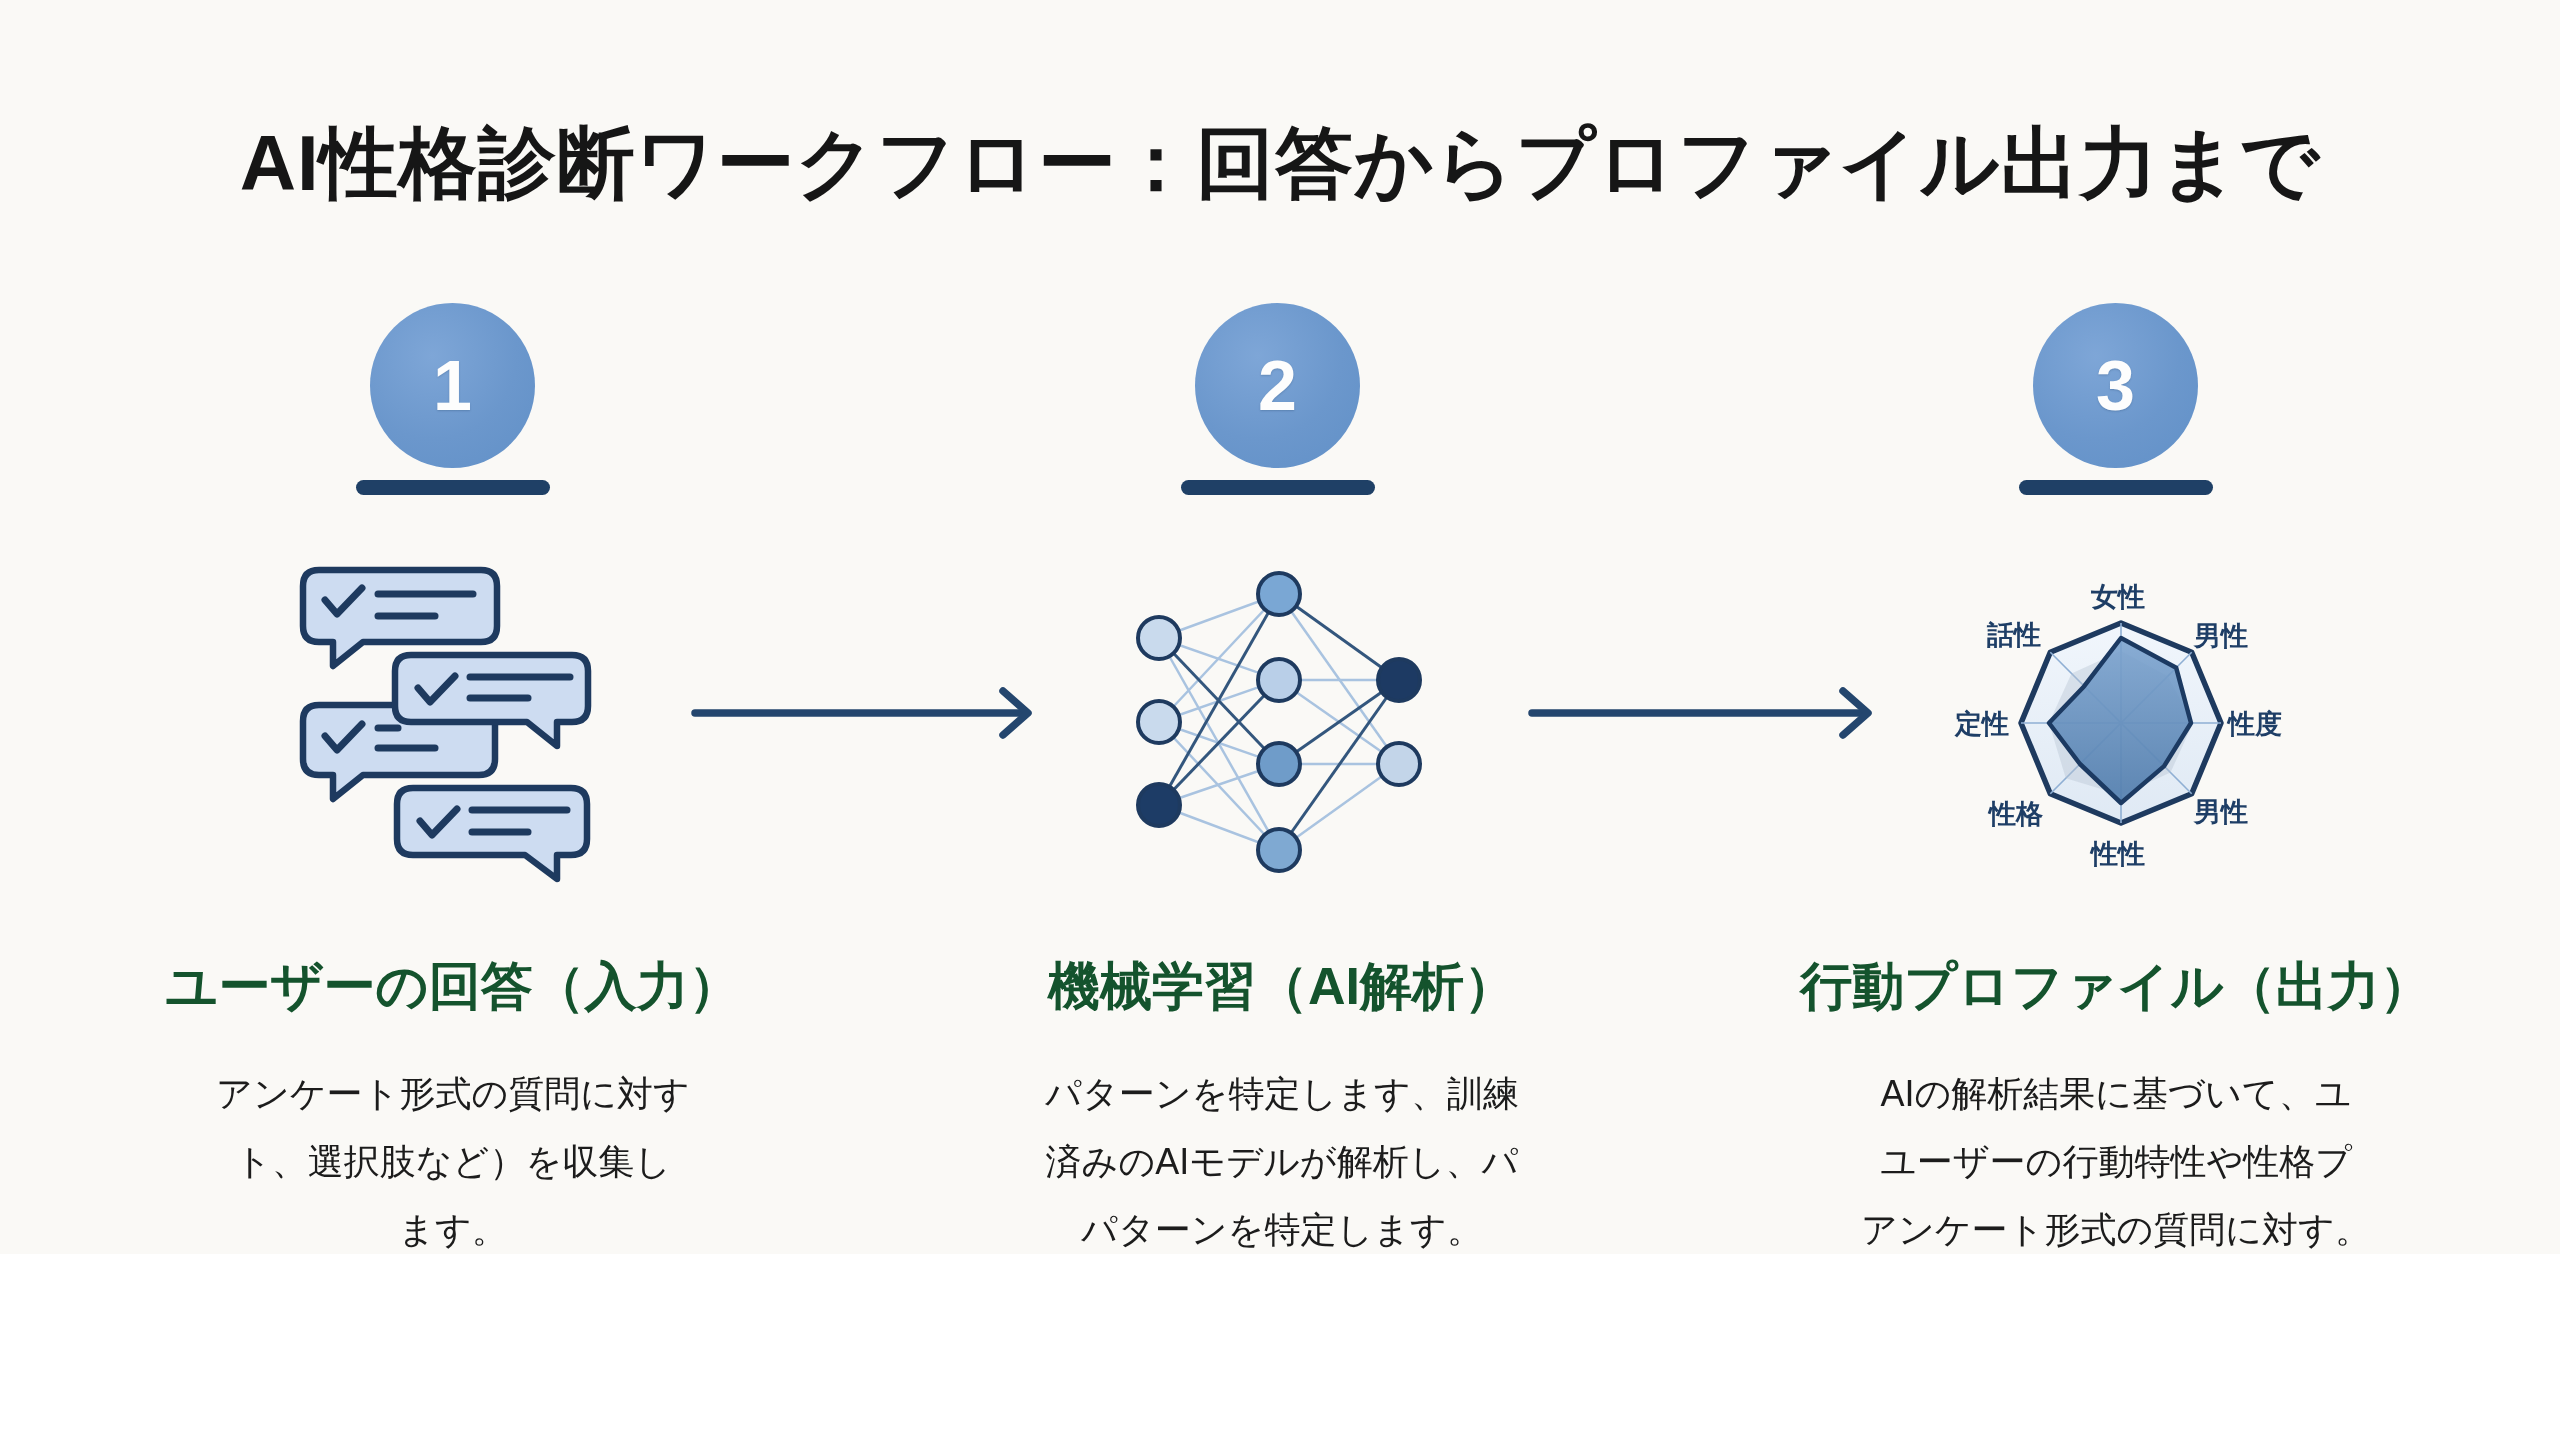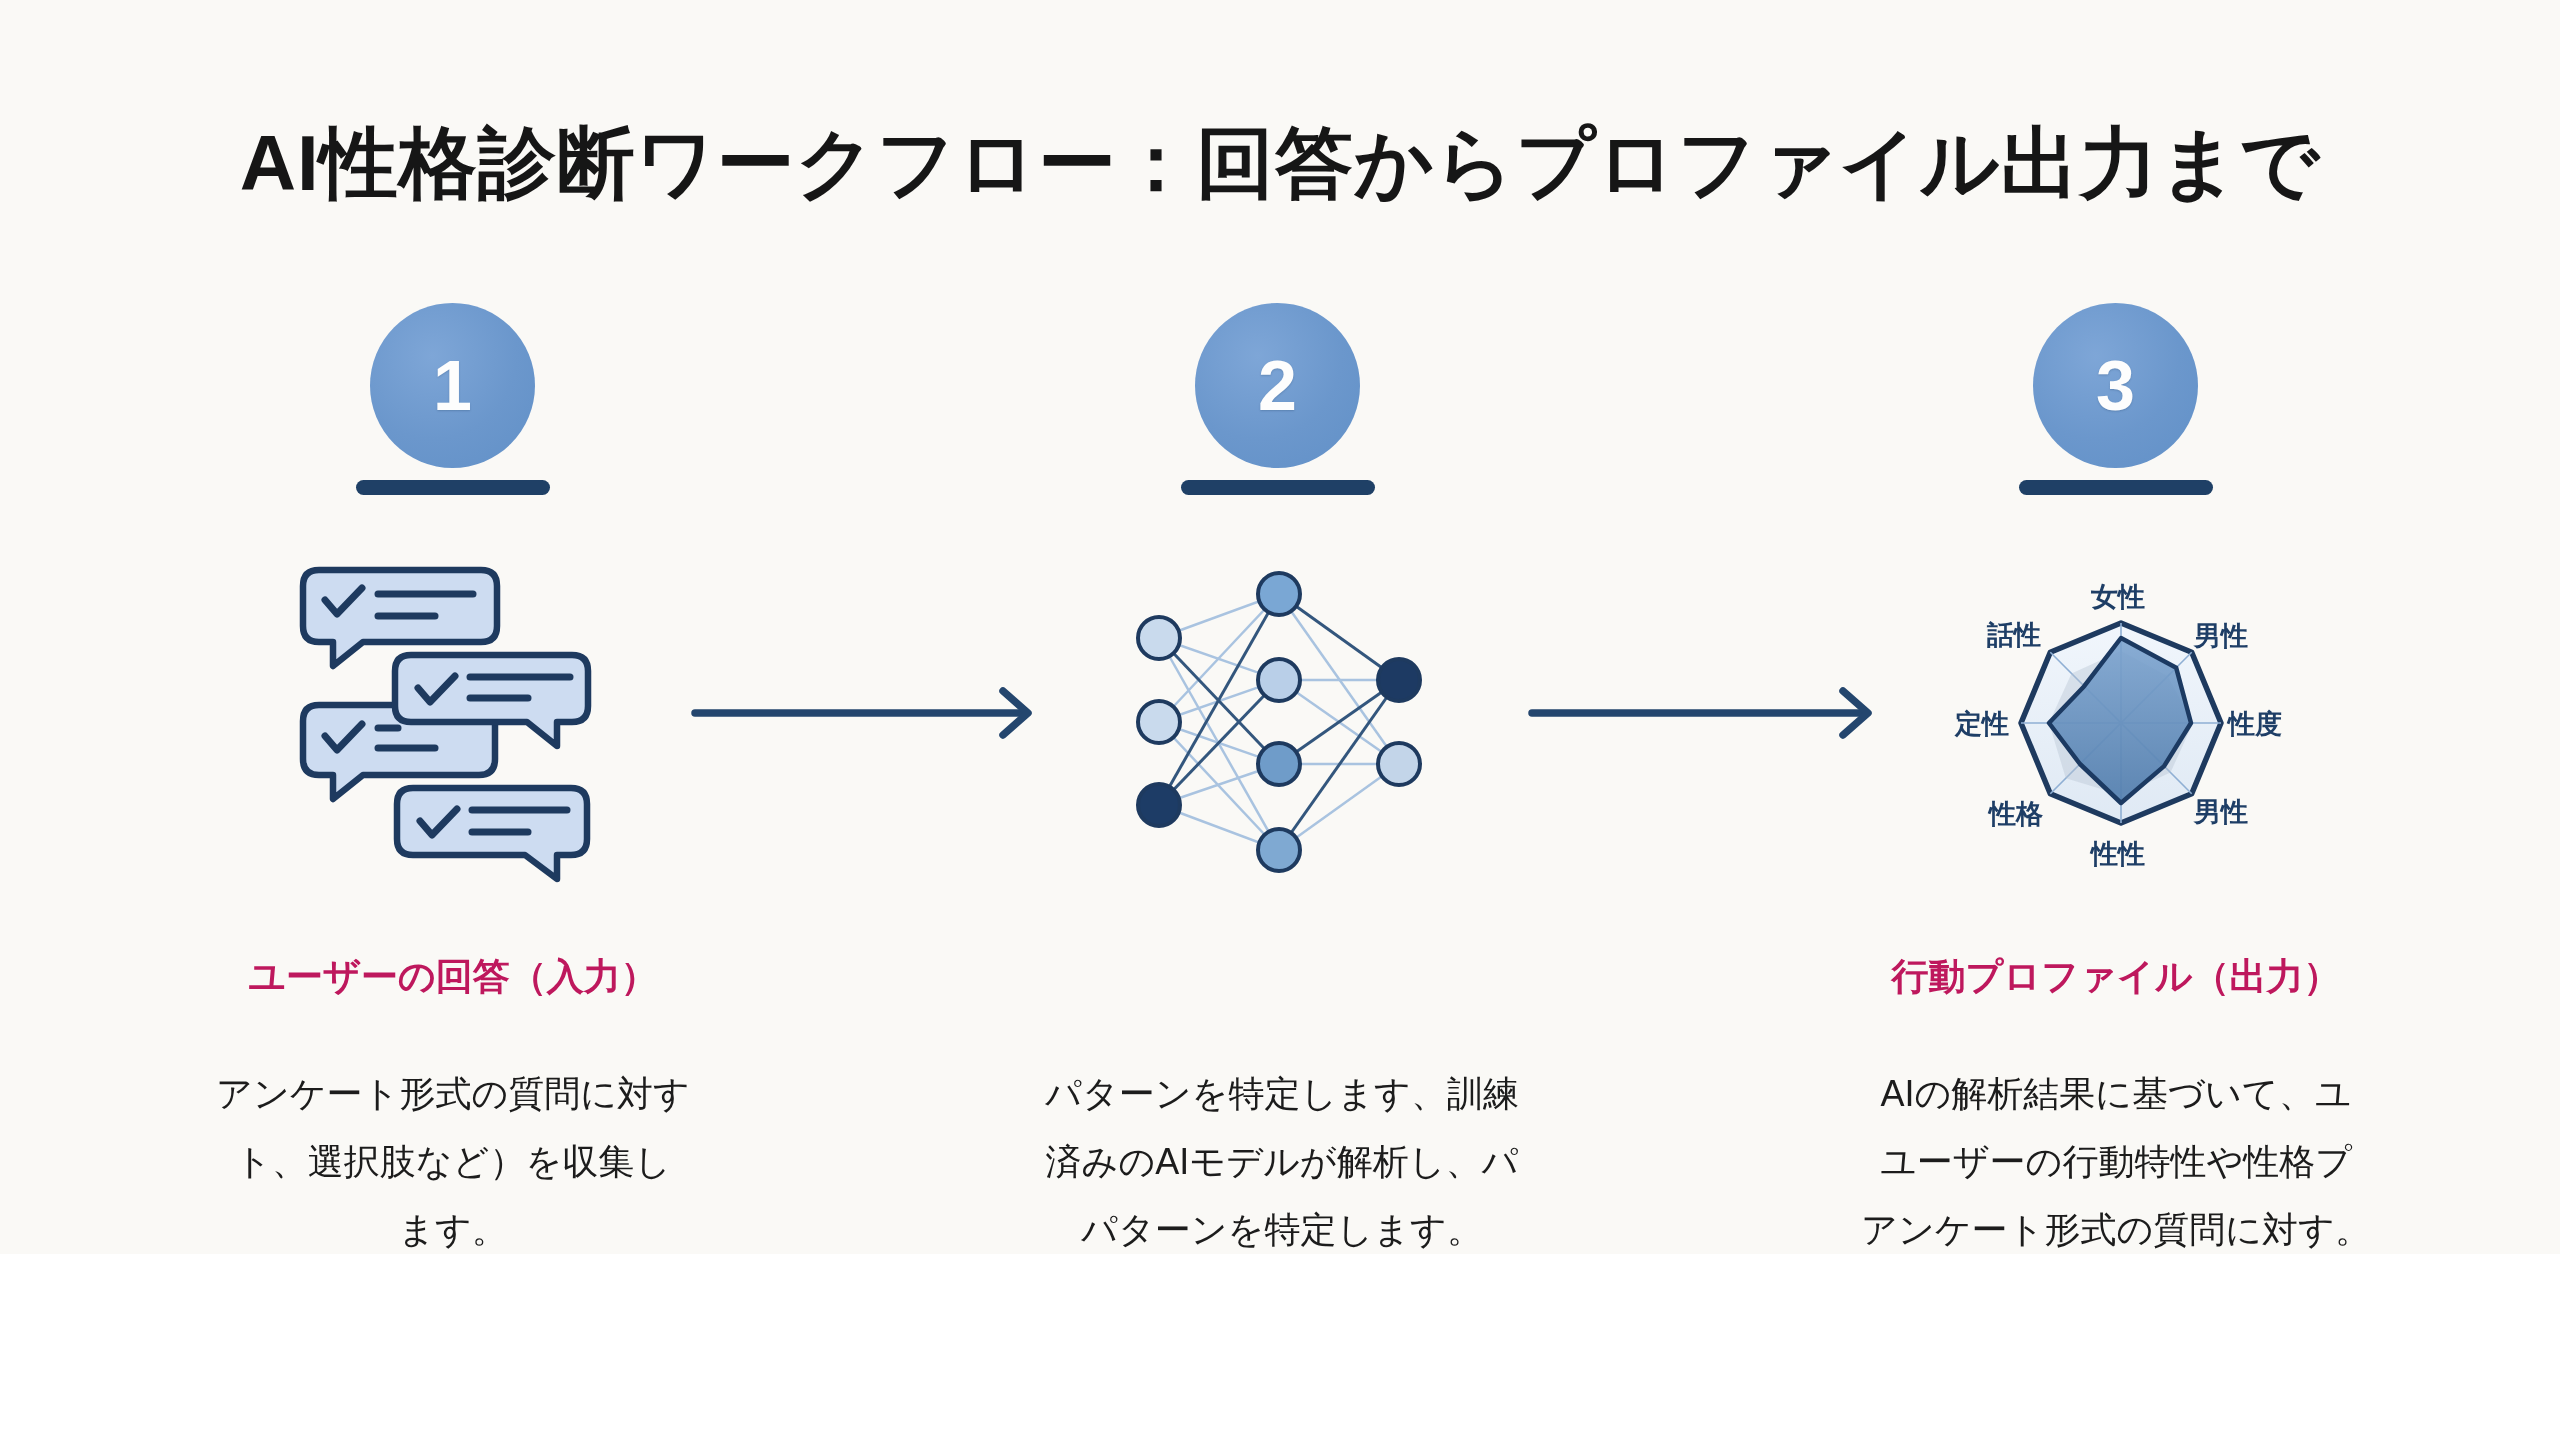--- a/index.html
+++ b/index.html
@@ -25,21 +25,21 @@
     color:#fdfdfd;font-size:70px;font-weight:700;line-height:1;
     text-shadow:0 1px 2px rgba(30,58,95,.25);
   }
   .step-bar{
     position:absolute;top:480px;width:194px;height:15px;border-radius:8px;
     background:#1f4066;
   }
   .icon-box{position:absolute;}
   .step-heading{
     position:absolute;top:952px;width:800px;
-    text-align:center;font-size:37px;font-weight:700;color:#be185d;
+    text-align:center;font-size:52px;font-weight:700;color:#14532d;
     white-space:nowrap;
   }
   .step-body{
     position:absolute;top:1060px;width:800px;
     text-align:center;font-size:36px;color:#1c1c1c;line-height:68px;
   }
   .step-body div{white-space:nowrap;}
   .c1{left:53px;}   
   .c2{left:882px;}  
   .c3{left:1716px;} 
@@ -177,20 +177,21 @@
         <text x="281" y="251">男性</text>
         <text x="178" y="293">性性</text>
         <text x="76" y="253">性格</text>
         <text x="42" y="163">定性</text>
         <text x="74" y="74">話性</text>
       </g>
     </svg>
   </div>
 
   <div class="step-heading c1">ユーザーの回答（入力）</div>
+  <div class="step-heading c2">機械学習（AI解析）</div>
   <div class="step-heading c3">行動プロファイル（出力）</div>
 
   <div class="step-body c1">
       <div>アンケート形式の質問に対す</div>
       <div>ト、選択肢など）を収集し</div>
       <div>ます。</div>
     </div>
   <div class="step-body c2">
       <div>パターンを特定します、訓練</div>
       <div>済みのAIモデルが解析し、パ</div>

